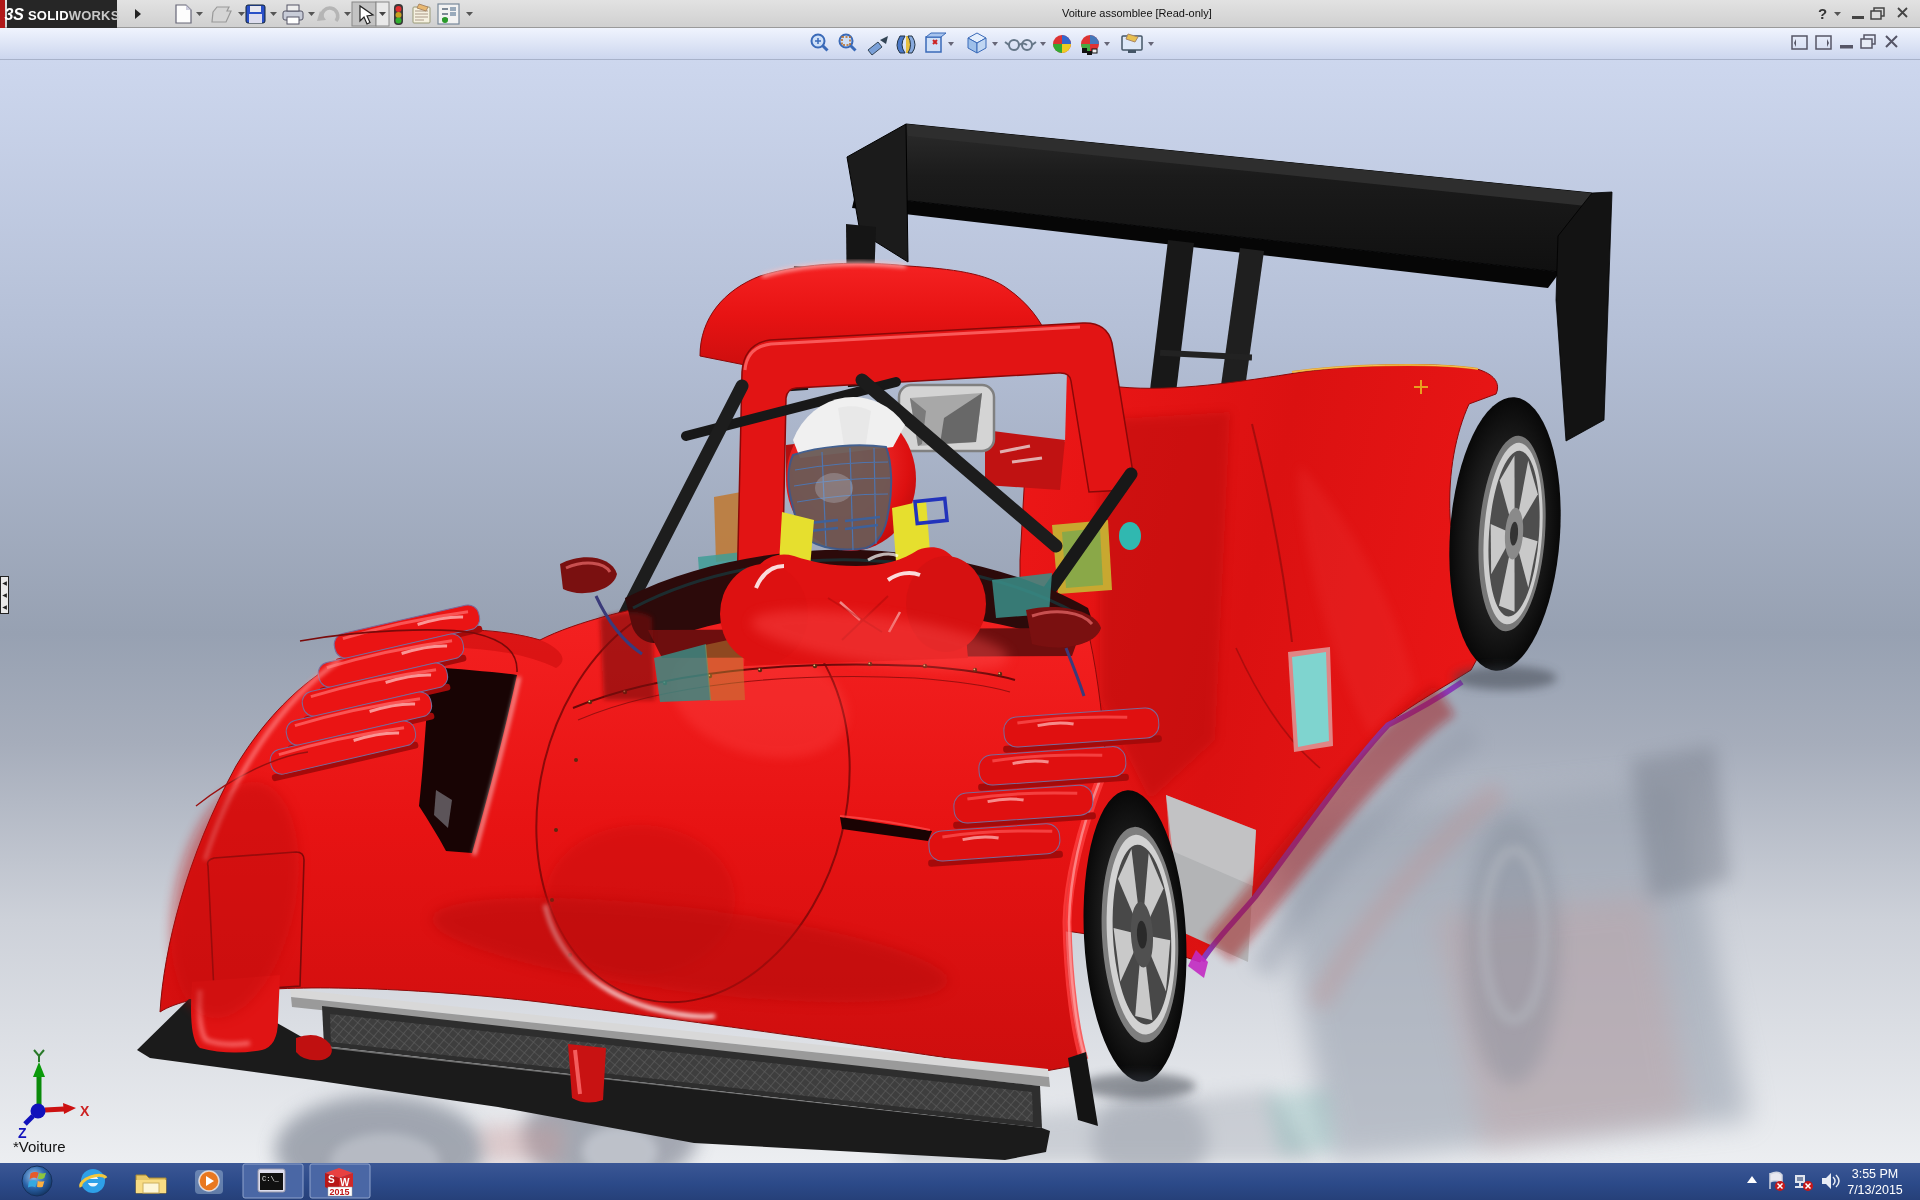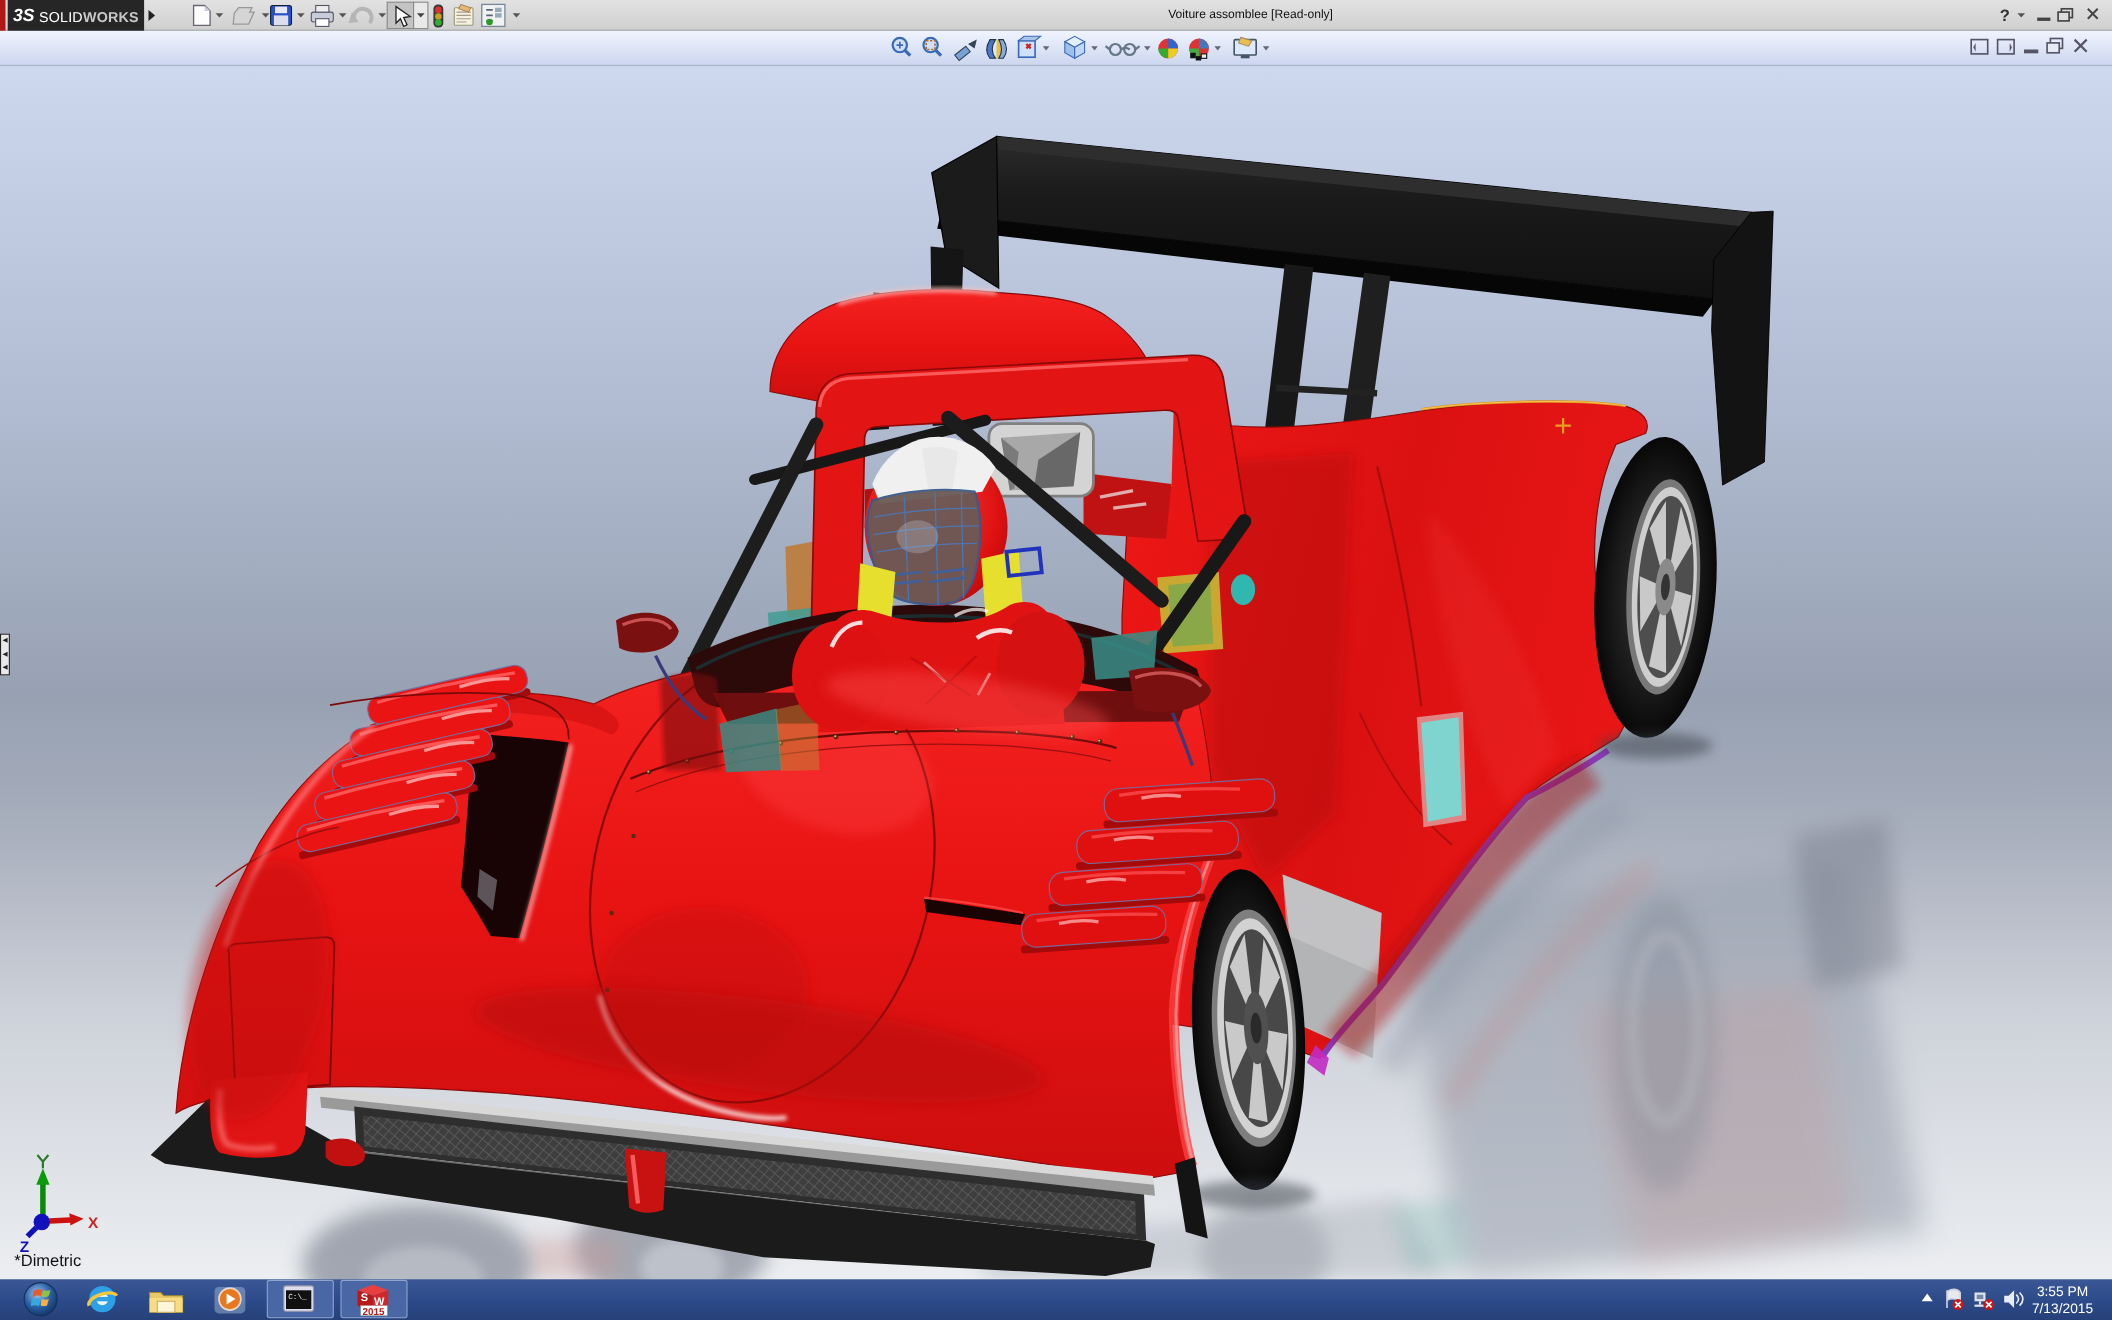--- a/index.html
+++ b/index.html
@@ -1,21 +1,21 @@
 <!DOCTYPE html>
 <html><head><meta charset="utf-8">
 <style>
 *{margin:0;padding:0;box-sizing:border-box}
 html,body{width:1920px;height:1200px;overflow:hidden;font-family:"Liberation Sans",sans-serif}
 #root{position:absolute;inset:0;background:#d8d8d8}
 #titlebar{position:absolute;left:0;top:0;width:1920px;height:28px;background:linear-gradient(#e2e2e2,#d0d0d0);border-bottom:1px solid #9a9a9a}
 #redstrip{position:absolute;left:0;top:0;width:5px;height:30px;background:#b01818}
-#logo{position:absolute;left:7px;top:0;width:124px;height:30px;background:#262626;color:#fff;display:flex;align-items:center;justify-content:center}
+#logo{position:absolute;left:7px;top:0;width:110px;height:30px;background:#262626;color:#fff;display:flex;align-items:center;justify-content:center}
 #logo .ds{font-style:italic;font-weight:bold;font-size:16px;margin-right:4px}
-#logo .sw1{font-weight:normal;font-size:13px;letter-spacing:.2px}
+#logo .sw1{font-weight:bold;font-size:13px;letter-spacing:.2px}
 #logo .sw2{font-weight:700;font-size:13px;color:#c8c8c8;letter-spacing:.2px}
 #title-text{position:absolute;left:1062px;top:7px;font-size:11px;color:#111}
 #hud{position:absolute;left:0;top:28px;width:1920px;height:32px;background:linear-gradient(#f0f4fe,#ccd6ee);border-bottom:1px solid #a8b2ca}
 #dimetric{position:absolute;left:13px;top:1138px;font-size:15px;color:#111}
 #lefttab{position:absolute;left:0px;top:576px;width:9px;height:38px;background:#e9e9e9;border:1px solid #222;font-size:6px;color:#222;line-height:12px;text-align:center}
 #taskbar{position:absolute;left:0;top:1163px;width:1920px;height:37px;background:linear-gradient(#3b5795,#2c4a89 55%,#264079)}
 #clock{position:absolute;left:1836px;top:1166px;width:78px;color:#fff;font-size:12.5px;text-align:center;line-height:16px}
 </style></head>
 <body>
 <div id="root">
@@ -449,21 +449,21 @@
 <svg width="130" height="32" style="position:absolute;left:1790px;top:28px">
       <rect x="2" y="8" width="15" height="13" fill="none" stroke="#556" stroke-width="1.5"></rect>
       <path d="M 6,11 l -2,4 l 2,4 z" fill="#556"></path>
       <rect x="26" y="8" width="15" height="13" fill="none" stroke="#556" stroke-width="1.5"></rect>
       <path d="M 37,11 l 2,4 l -2,4 z" fill="#556"></path>
       <rect x="50" y="17" width="13" height="3.5" fill="#556"></rect>
       <rect x="74" y="7" width="11" height="9" fill="none" stroke="#556" stroke-width="1.5"></rect>
       <rect x="71" y="11" width="11" height="9" fill="#e6ebf5" stroke="#556" stroke-width="1.5"></rect>
       <path d="M 96,8 l 11,11 m 0,-11 l -11,11" stroke="#556" stroke-width="2"></path>
     </svg>
-<div id="dimetric">*Dimetric</div>
+<div id="dimetric">*Voiture</div>
 <div id="lefttab">◀<br>◀<br>◀</div>
 <svg width="95" height="95" style="position:absolute;left:16px;top:1046px">
       <line x1="23" y1="62" x2="23" y2="30" stroke="#0a8a0a" stroke-width="5"></line>
       <path d="M 23,16 l 6,15 l -12,0 z" fill="#0a9a0a"></path>
       <path d="M 18,4 l 5,6 l 5,-6 m -5,6 l 0,6" stroke="#2a7a2a" stroke-width="2" fill="none"></path>
       <line x1="29" y1="64" x2="48" y2="63" stroke="#cc1111" stroke-width="5"></line>
       <path d="M 60,62 l -13,-5 l 1,11 z" fill="#cc1111"></path>
       <text x="64" y="70" fill="#cc2222" font-size="14" font-weight="bold">X</text>
       <circle cx="22" cy="65" r="7.5" fill="#1111bb"></circle>
       <line x1="17" y1="70" x2="9" y2="78" stroke="#1111bb" stroke-width="5"></line>

